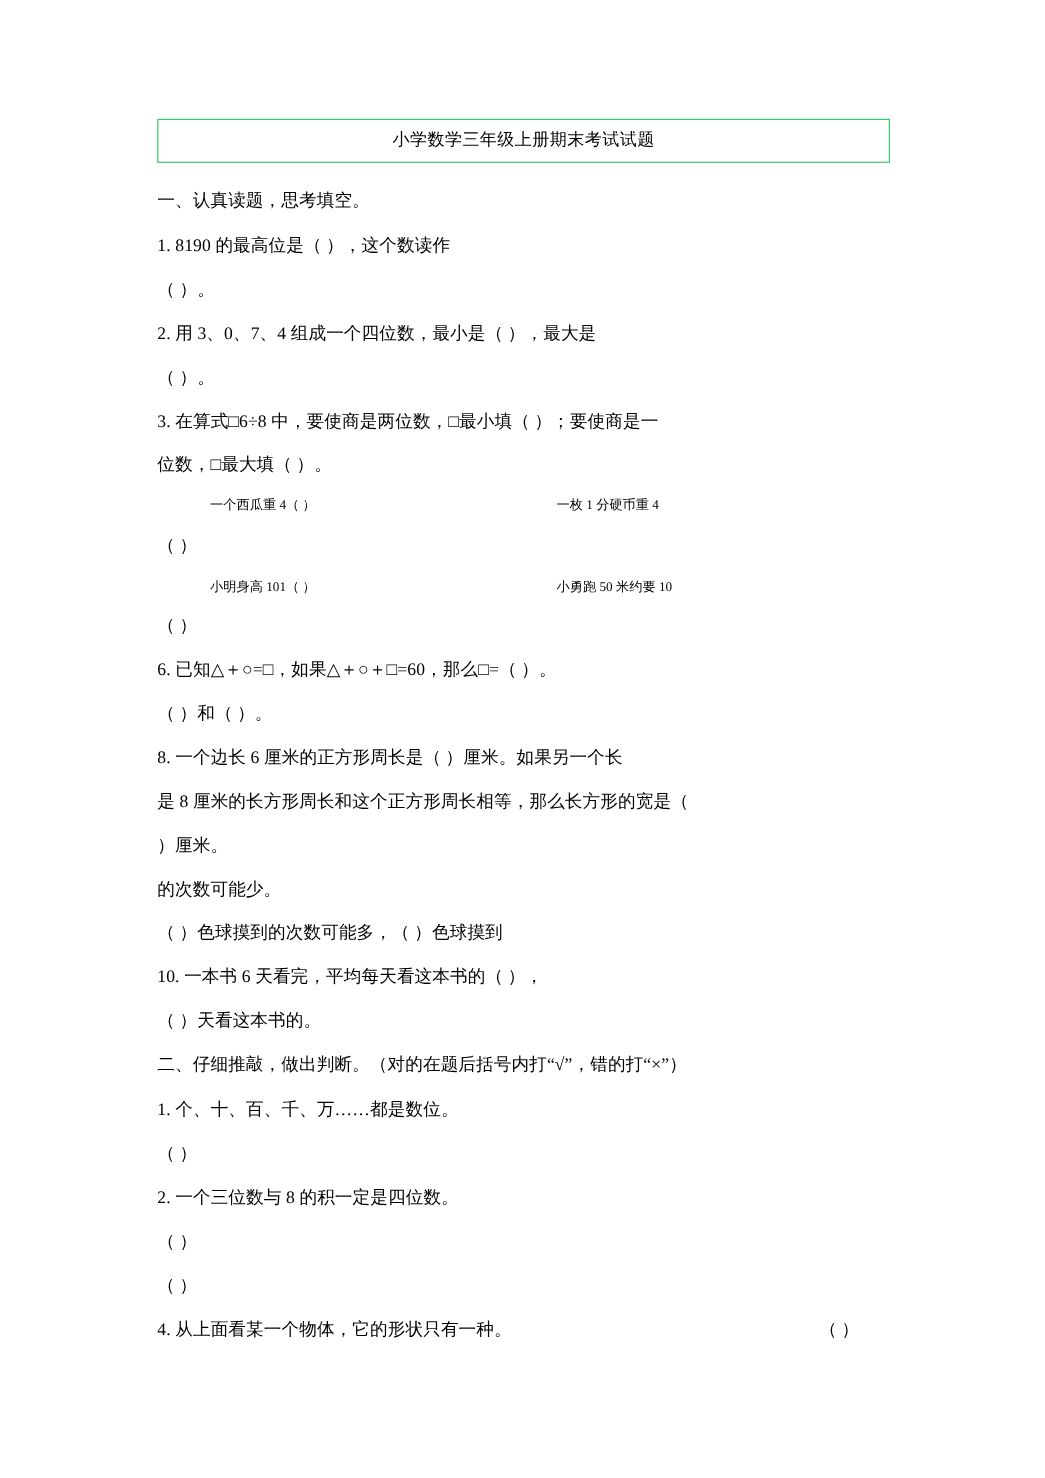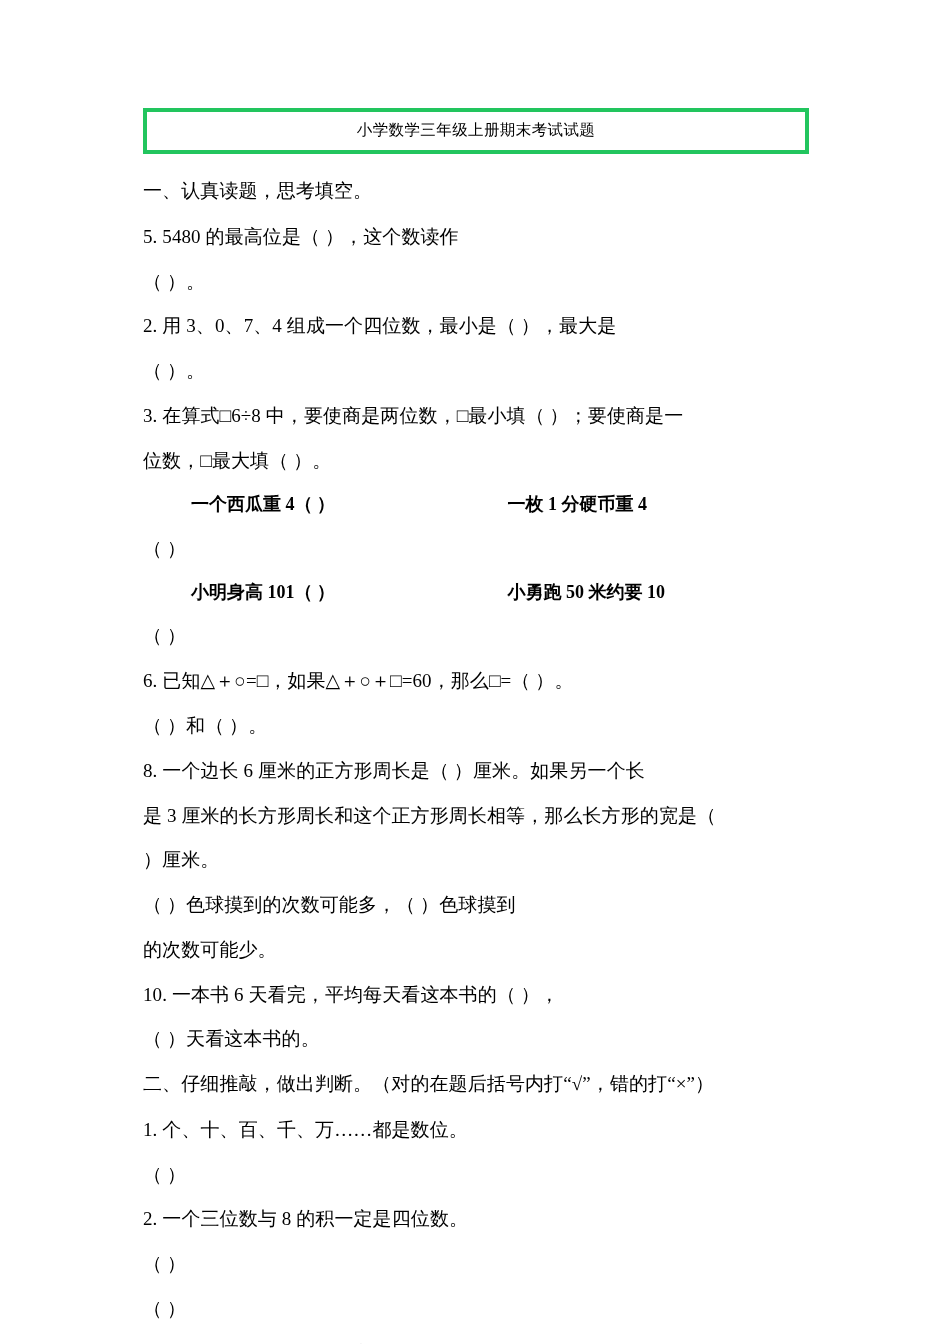--- a/index.html
+++ b/index.html
@@ -22,45 +22,44 @@
     width: 950px;
     height: 1344px;
   }
   .content {
     position: absolute;
     left: 143px;
     top: 108px;
     width: 666px;
   }
   .title-box {
-    border: 4px solid #22c55e;
+    border: 1px solid #22c55e;
     padding: 8px 0 9px 0;
     text-align: center;
     margin-bottom: 22px;
   }
   .title-box .title-text {
     font-size: 15.5px;
     font-family: "Liberation Sans", sans-serif;
     letter-spacing: 0.4px;
   }
   p {
     margin: 11px 0 14px 0;
-    font-size: 19px;
+    font-size: 16px;
     line-height: 1.62;
     text-align: justify;
     letter-spacing: 0.1px;
   }
   .section-head {
     margin-bottom: 15px;
   }
   .unit-row {
     margin: 0 0 14px 0;
-    font-size: 18px;
+    font-size: 12px;
     line-height: 1.62;
-    font-weight: bold;
   }
   .unit-row .col-a {
     display: inline-block;
     width: 360px;
     padding-left: 48px;
     box-sizing: border-box;
   }
   .unit-row .col-b {
     display: inline-block;
   }
@@ -78,21 +77,21 @@
 
 <div class="page">
   <div class="content">
 
     <div class="title-box">
       <span class="title-text">小学数学三年级上册期末考试试题</span>
     </div>
 
     <p class="section-head">一、认真读题，思考填空。</p>
 
-    <p>5. 5480 的最高位是（                              ），这个数读作</p>
+    <p>1. 8190 的最高位是（                              ），这个数读作</p>
     <p>（                         ）。</p>
 
     <p>2. 用 3、0、7、4 组成一个四位数，最小是（                      ），最大是</p>
     <p>（                         ）。</p>
 
     <p>3. 在算式□6÷8 中，要使商是两位数，□最小填（                            ）；要使商是一</p>
     <p>位数，□最大填（                          ）。</p>
 
 
 
@@ -106,25 +105,25 @@
       <span class="col-a">小明身高 101（                  ）</span>
       <span class="col-b">小勇跑 50 米约要 10</span>
     </div>
     <p>（                     ）</p>
 
     <p>6. 已知△＋○=□，如果△＋○＋□=60，那么□=（                        ）。</p>
 
     <p>（                ）和（                      ）。</p>
 
     <p>8. 一个边长 6 厘米的正方形周长是（                                ）厘米。如果另一个长</p>
-    <p>是 3 厘米的长方形周长和这个正方形周长相等，那么长方形的宽是（</p>
+    <p>是 8 厘米的长方形周长和这个正方形周长相等，那么长方形的宽是（</p>
     <p>）厘米。</p>
 
+    <p>的次数可能少。</p>
     <p>（                     ）色球摸到的次数可能多，（                            ）色球摸到</p>
-    <p>的次数可能少。</p>
 
     <p>10. 一本书 6 天看完，平均每天看这本书的（                           ），</p>
     <p>（                      ）天看这本书的。</p>
 
     <p class="section-head">二、仔细推敲，做出判断。（对的在题后括号内打“√”，错的打“×”）</p>
 
     <p>1. 个、十、百、千、万……都是数位。</p>
     <p>（                ）</p>
 
     <p>2. 一个三位数与 8 的积一定是四位数。</p>

